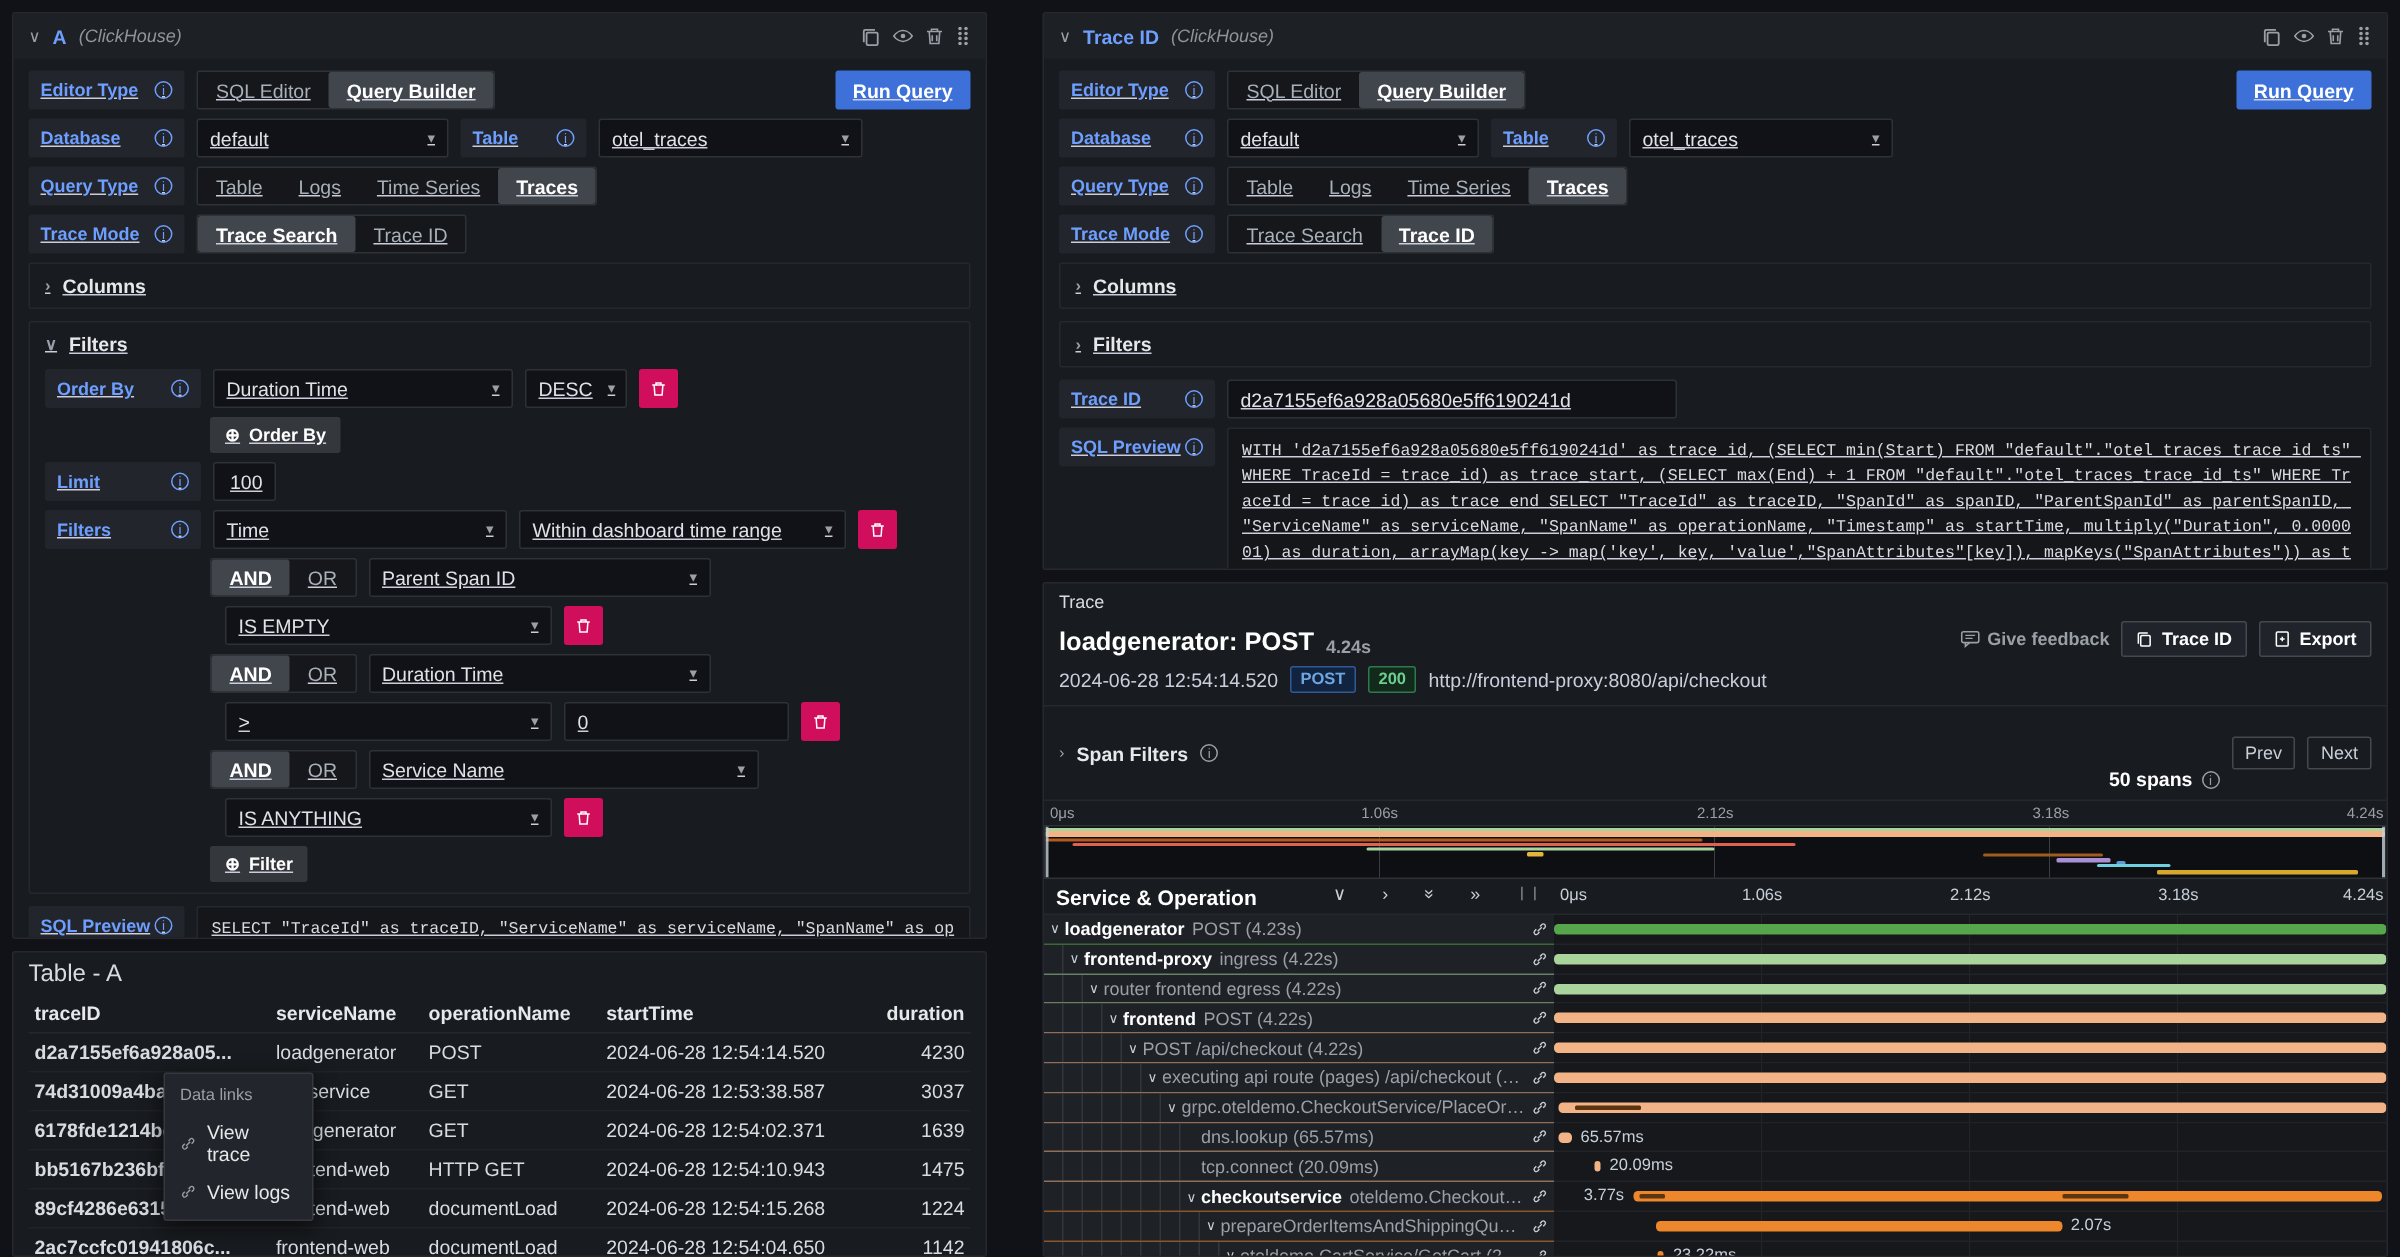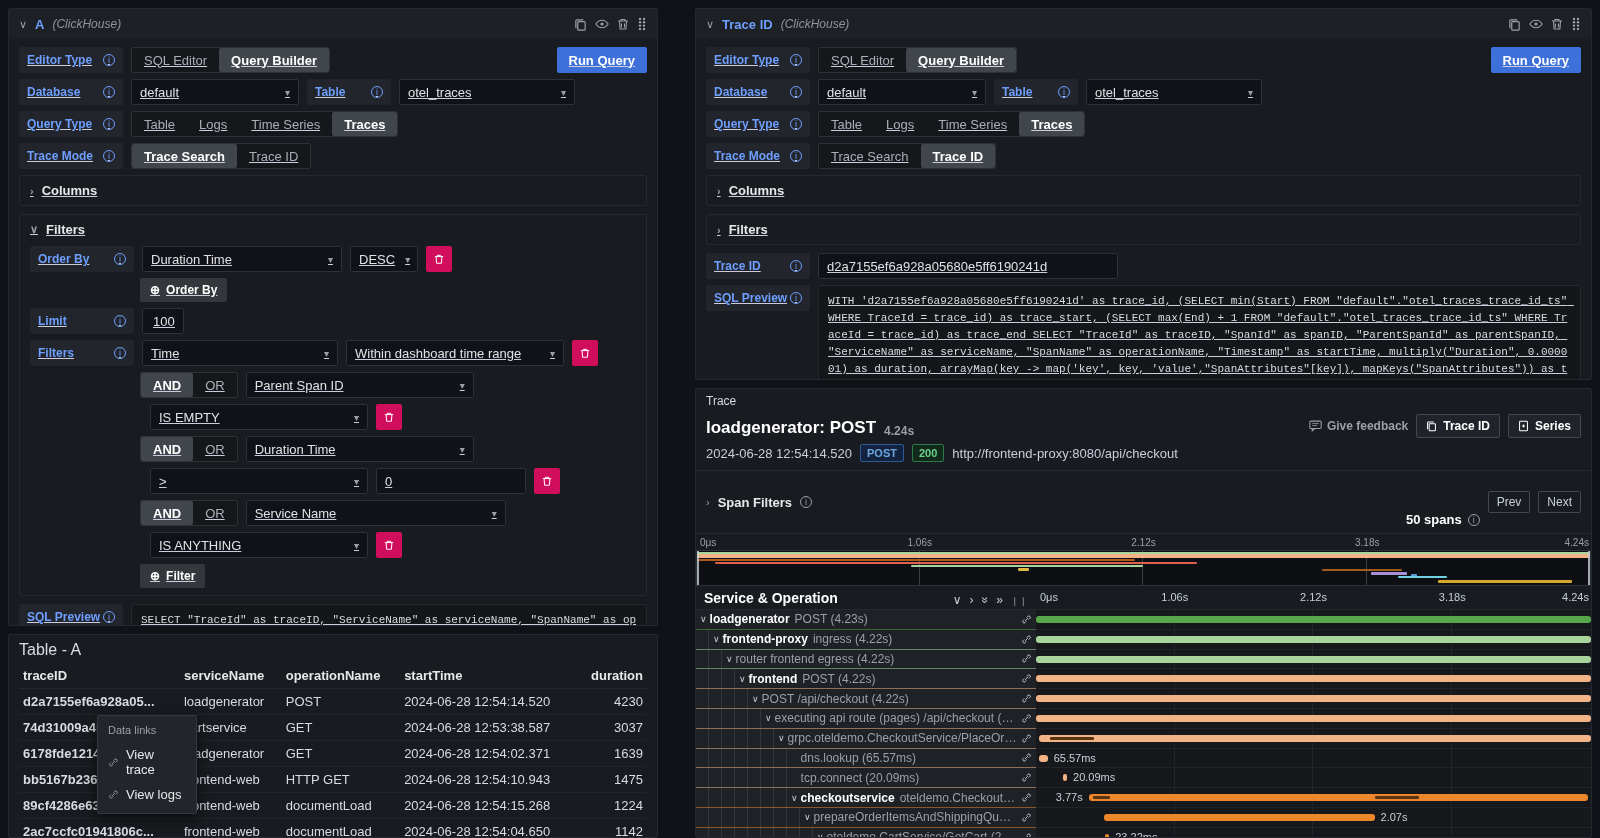--- a/index.html
+++ b/index.html
@@ -45,21 +45,21 @@
   .sql { flex:1; background:#141619; border:1px solid #25282e; border-radius:2px; padding:7px 9px;
          font-family:"Liberation Mono","DejaVu Sans Mono",monospace; font-size:11px; line-height:1.55; color:#d8dce2; white-space:pre-wrap; word-break:break-all; }
 
   
   .ptitle { padding:6px 10px 4px; font-size:16px; color:#d8dce2; }
   table.grid { width:calc(100% - 20px); margin:0 10px; border-collapse:collapse; font-size:13px; }
   table.grid th { text-align:left; color:#e6e8ea; font-weight:bold; padding:5px 4px; border-bottom:1px solid #25282e; }
   table.grid td { padding:5px 4px; border-bottom:1px solid #202327; color:#d8dce2; }
   table.grid th:last-child, table.grid td:last-child { text-align:right; }
   td.link { color:#6e9fff; font-weight:bold; cursor:pointer; }
-  #ctx-menu { position:absolute; left:88px; top:80px; width:100px; background:#22252b; border:1px solid #35393f;
+  #ctx-menu { position:absolute; left:100px; top:80px; width:100px; background:#22252b; border:1px solid #35393f;
       border-radius:2px; box-shadow:0 4px 14px rgba(0,0,0,.6); padding:6px 0; z-index:5; }
   #ctx-menu .mtitle { color:#9aa0a7; font-size:11px; padding:2px 10px 6px; }
   #ctx-menu .mitem { color:#e6e8ea; font-size:13px; padding:5px 10px; display:flex; gap:7px; align-items:center; cursor:pointer; }
 
   
   .trace-title { padding:5px 10px 2px; font-size:12px; color:#d8dce2; }
   .trace-head { display:flex; align-items:flex-end; gap:8px; padding:4px 10px; }
   .trace-head .tname { font-size:17px; font-weight:bold; color:#fff; }
   .trace-head .tdur { font-size:12px; color:#9aa0a7; font-weight:bold; }
   .trace-head .rbtns { margin-left:auto; display:flex; align-items:center; gap:8px; }
@@ -78,21 +78,21 @@
 
   .minimap { position:relative; margin:2px 0 0; }
   .mm-labels { position:relative; height:14px; font-size:10px; color:#9aa0a7; }
   .mm-labels span { position:absolute; top:1px; }
   .mm-box { position:relative; height:36px; background:#0e0f12; border:1px solid #2c3235; overflow:hidden;
       background-image:linear-gradient(to right, transparent 0, transparent calc(25% - 1px), #3a3e44 calc(25% - 1px), #3a3e44 25%, transparent 25%, transparent calc(50% - 1px), #3a3e44 calc(50% - 1px), #3a3e44 50%, transparent 50%, transparent calc(75% - 1px), #3a3e44 calc(75% - 1px), #3a3e44 75%, transparent 75%); }
   .mm-seg { position:absolute; border-radius:1px; }
   .mm-handle { position:absolute; top:0; bottom:0; width:2px; background:#c7d0d9; opacity:.8; }
 
   .so-header { display:flex; align-items:center; border-bottom:1px solid #25282e; height:24px; }
-  .so-left { width:340px; display:flex; align-items:flex-end; gap:8px; padding:0 8px; }
+  .so-left { width:340px; display:flex; align-items:flex-start; gap:24px; padding:0 8px; }
   .so-left .so-title { font-weight:bold; color:#fff; font-size:14px; flex:1; }
   .so-ic { color:#c7d0d9; font-size:12px; cursor:pointer; line-height:1; }
   .so-grip { color:#9aa0a7; font-size:9px; letter-spacing:1px; cursor:col-resize; }
   .ruler { position:relative; flex:1; height:100%; font-size:11px; color:#c7d0d9; }
   .ruler span { position:absolute; top:5px; }
 
   #span-rows { position:relative; height:276px; overflow:hidden; }
   .srow { display:flex; height:19.8px; align-items:stretch; }
   .sname { width:340px; display:flex; align-items:center; background:#1e2126; border-bottom:1px solid #2c3235;
       padding-right:4px; overflow:hidden; white-space:nowrap; cursor:pointer; }
@@ -563,21 +563,21 @@
             <rect x="4" y="4" width="8" height="9" rx="1" fill="none" stroke="#fff" stroke-width="1.3"></rect>
             <path d="M10 2H3a1 1 0 0 0-1 1v8" fill="none" stroke="#fff" stroke-width="1.3"></path>
           </svg>
           <span>Trace ID</span>
         </button>
       <button class="hbtn">
           <svg width="11" height="12" viewBox="0 0 14 14">
             <rect x="2" y="1" width="10" height="12" rx="1" fill="none" stroke="#fff" stroke-width="1.3"></rect>
             <path d="M5 7h4M7 5v4" stroke="#fff" stroke-width="1.3"></path>
           </svg>
-          <span>Series</span>
+          <span>Export</span>
         </button>
     </span>
   </div>
   <div class="trace-sub">
     <span>2024-06-28 12:54:14.520</span>
     <span class="badge post">POST</span>
     <span class="badge ok">200</span>
     <span>http://frontend-proxy:8080/api/checkout</span>
   </div>
   <div class="spanfilters">

